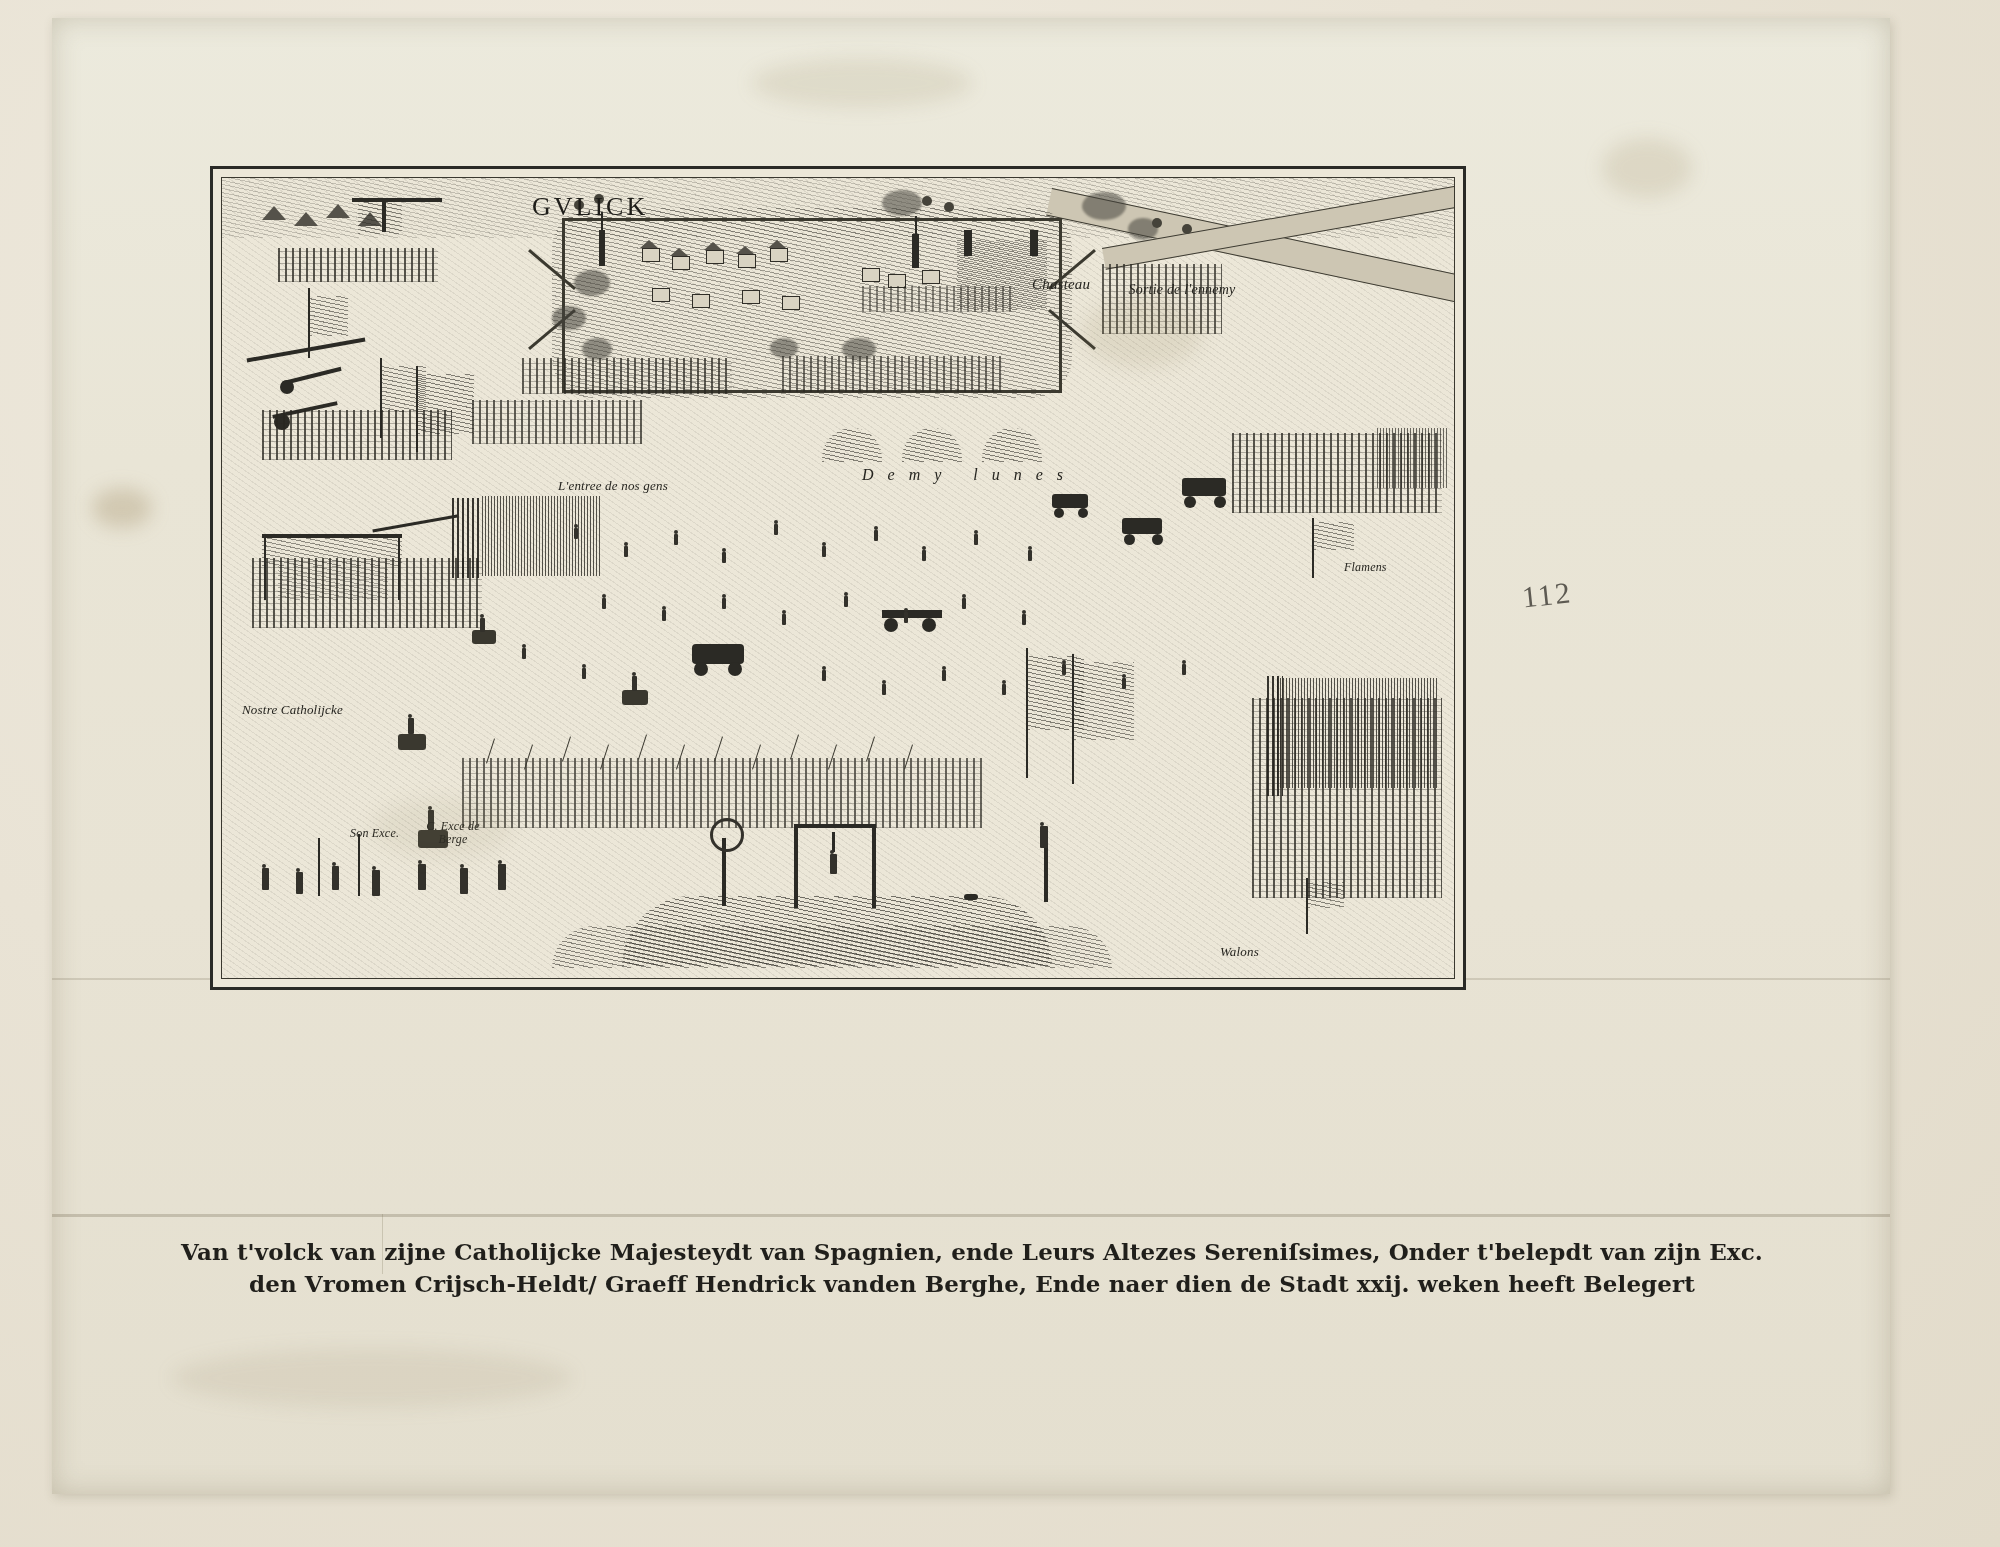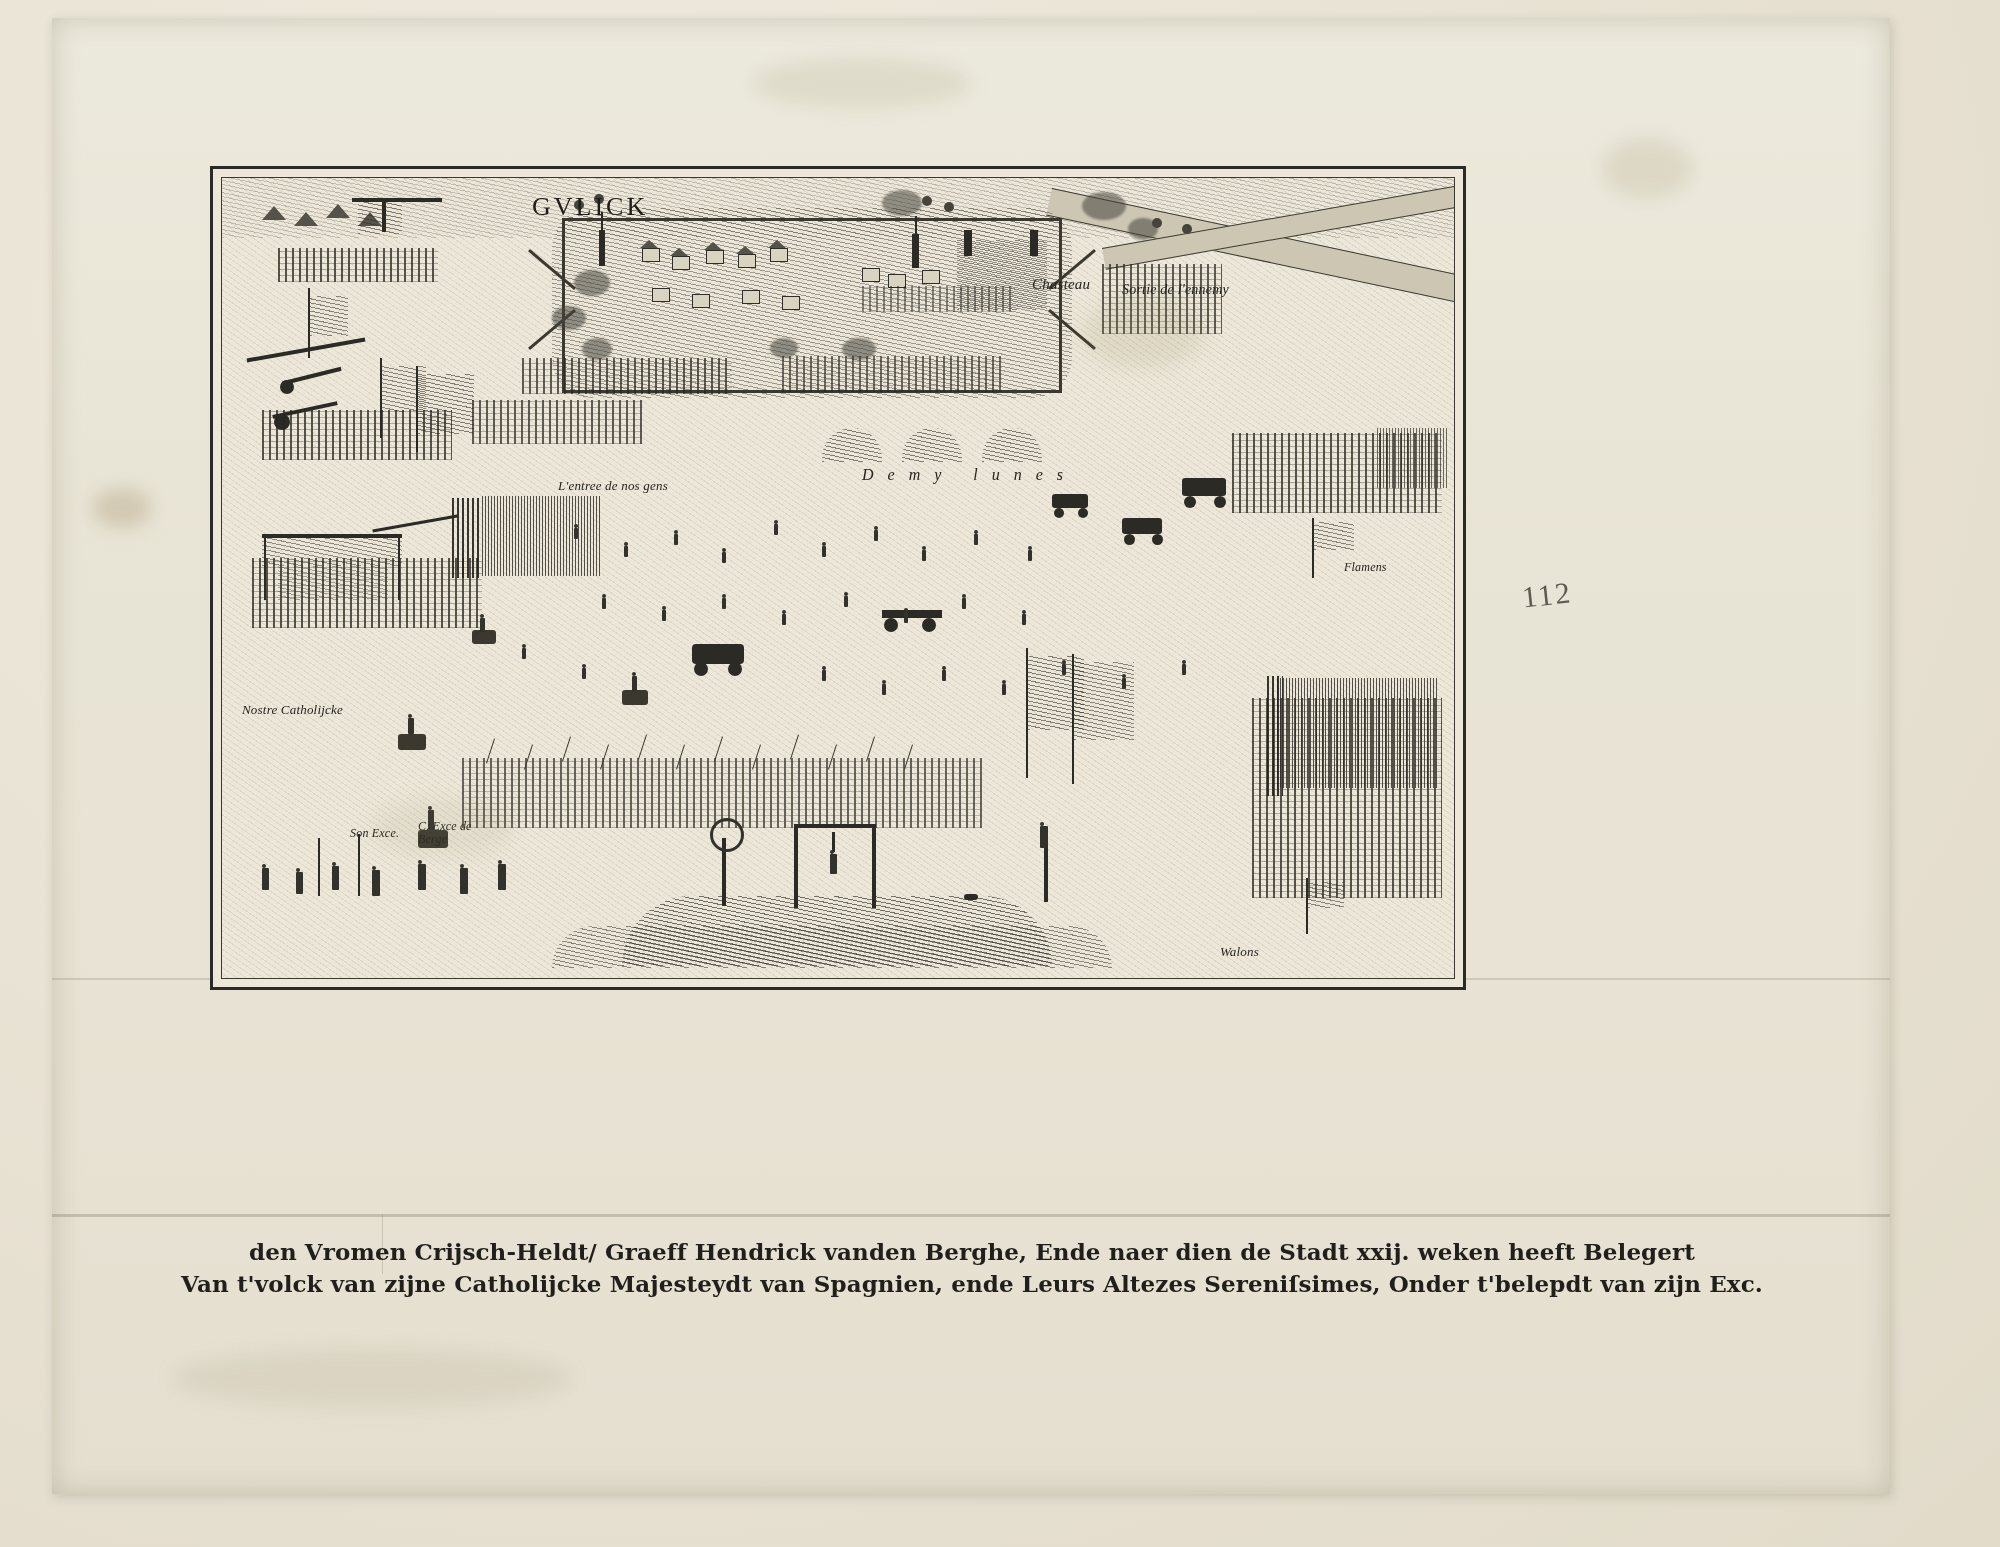--- a/index.html
+++ b/index.html
@@ -52,20 +52,21 @@
     height: 818px;
     border: 3px solid #2a2a26;
     background: #ece7d8;
     overflow: hidden;
   }
   #plate-inner {
     position: absolute;
     left: 8px; top: 8px; right: 8px; bottom: 8px;
     border: 1px solid #3a382f;
     overflow: hidden;
+    text-align: center;
   }
 
   .mark {
     position: absolute;
     background: #2b2a25;
   }
 
   .fig {
     position: absolute;
     width: 4px;
@@ -478,18 +479,18 @@
 
         <div class="blotch" style="left:860px;top:120px;width:120px;height:70px;background:rgba(150,135,95,0.14);"></div>
         <div class="blotch" style="left:150px;top:620px;width:140px;height:60px;background:rgba(150,135,95,0.10);"></div>
 
       </div>
     </div>
 
     <div id="pencil-note" style="left:1470px;top:560px;">112</div>
 
     <div id="caption">
+      <div class="caption-line">Van t'volck van zijne Catholijcke Majesteydt van Spagnien, ende Leurs Altezes Sereniſsimes, Onder t'belepdt van zijn Exc.</div>
       <div class="caption-line">den Vromen Crijsch-Heldt/ Graeff Hendrick vanden Berghe, Ende naer dien de Stadt xxij. weken heeft Belegert</div>
-      <div class="caption-line">Van t'volck van zijne Catholijcke Majesteydt van Spagnien, ende Leurs Altezes Sereniſsimes, Onder t'belepdt van zijn Exc.</div>
     </div>
 
   </div>
 </div>
 
 </body></html>

